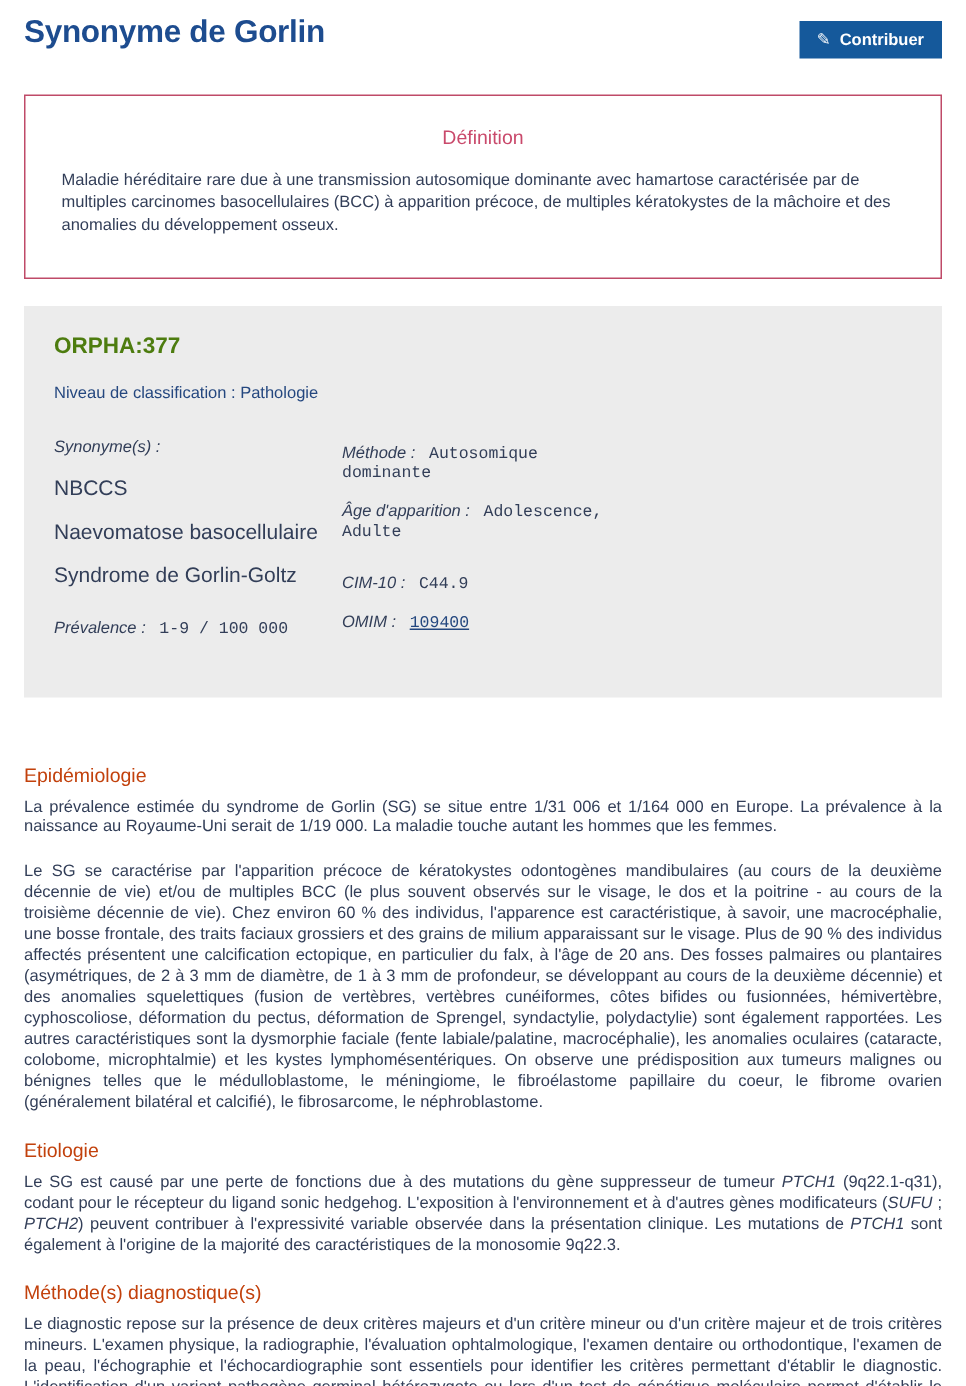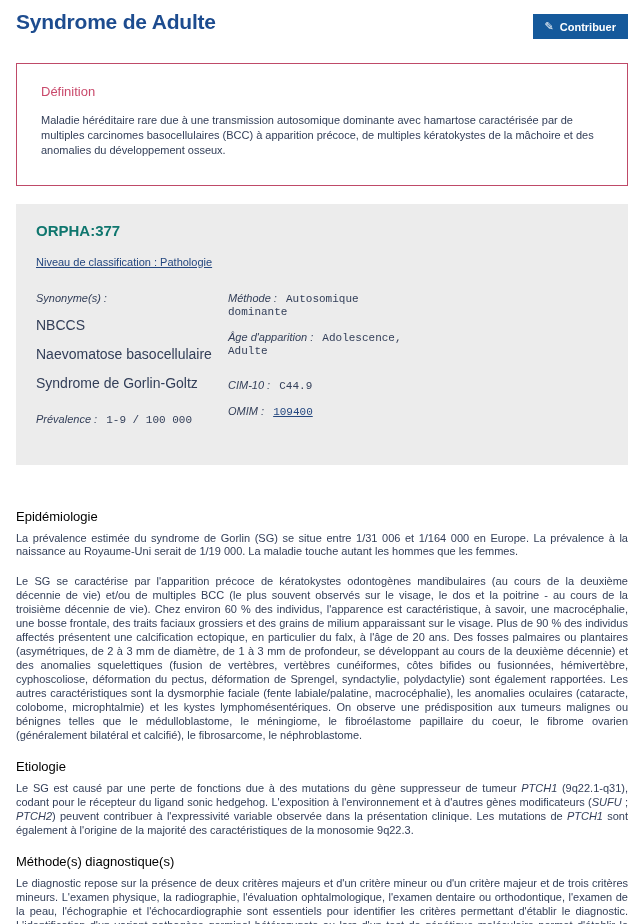--- a/index.html
+++ b/index.html
@@ -47,48 +47,48 @@
   .definition-box {
     border: 1px solid #bf4a68;
     padding: 20px 24px 26px 24px;
     margin-bottom: 18px;
   }
   .definition-heading {
     color: #c9496b;
     font-size: 13px;
     margin-bottom: 14px;
     font-weight: normal;
+    text-align: center;
   }
   .definition-text {
     font-size: 11px;
     line-height: 1.38;
     color: #323e58;
   }
 
   
   .orpha-box {
     background: #ececec;
     padding: 18px 20px 26px 20px;
     margin-bottom: 44px;
   }
   .orpha-code {
     font-size: 15px;
     font-weight: bold;
-    color: #0f766e;
+    color: #4d7c0f;
     margin-bottom: 13px;
   }
   .classification-link {
     display: inline-block;
     font-size: 11px;
     color: #24477f;
-    text-decoration: underline;
     margin-bottom: 24px;
     cursor: pointer;
   }
-  .orpha-cols { display: flex; }
+  .orpha-cols { display: flex; align-items: center; }
   .orpha-col1 { width: 192px; }
   .orpha-col2 { width: 186px; }
   .orpha-col3 { flex: 1; }
   .field { font-size: 11px; margin-bottom: 13px; color: #323e58; }
   .field .lbl { font-style: italic; margin-right: 6px; }
   .field .val { font-style: normal; font-family: Liberation Mono, monospace; }
   .field .val.link { color: #24477f; text-decoration: underline; cursor: pointer; }
   .syn-item { font-size: 14px; margin-bottom: 13px; }
   .mt-md { margin-top: 10px; }
   .mt-lg { margin-top: 22px; }
@@ -98,38 +98,38 @@
     font-size: 21px;
     font-weight: 600;
     color: #1d4c8f;
     margin-bottom: 24px;
     letter-spacing: -0.2px;
   }
   .section { margin-bottom: 16px; }
   .section-heading {
     font-size: 13px;
     font-weight: normal;
-    color: #000000;
+    color: #c2410c;
     margin-bottom: 8px;
   }
   .section-text {
     font-size: 11px;
     line-height: 1.27;
     text-align: justify;
     color: #323e58;
   }
   .section-text em, .section-text i { font-style: italic; }
 </style>
 </head>
 <body>
 
 <div class="page">
 
   <div class="header-row">
-    <h1 class="page-title">Syndrome de Adulte</h1>
+    <h1 class="page-title">Synonyme de Gorlin</h1>
     <button class="contribute-btn">
       <span class="pencil">✎</span>
       <span>Contribuer</span>
     </button>
   </div>
 
   <div class="definition-box">
     <h2 class="definition-heading">Définition</h2>
     <p class="definition-text">Maladie héréditaire rare due à une transmission autosomique dominante avec hamartose caractérisée par de multiples carcinomes basocellulaires (BCC) à apparition précoce, de multiples kératokystes de la mâchoire et des anomalies du développement osseux.</p>
   </div>

